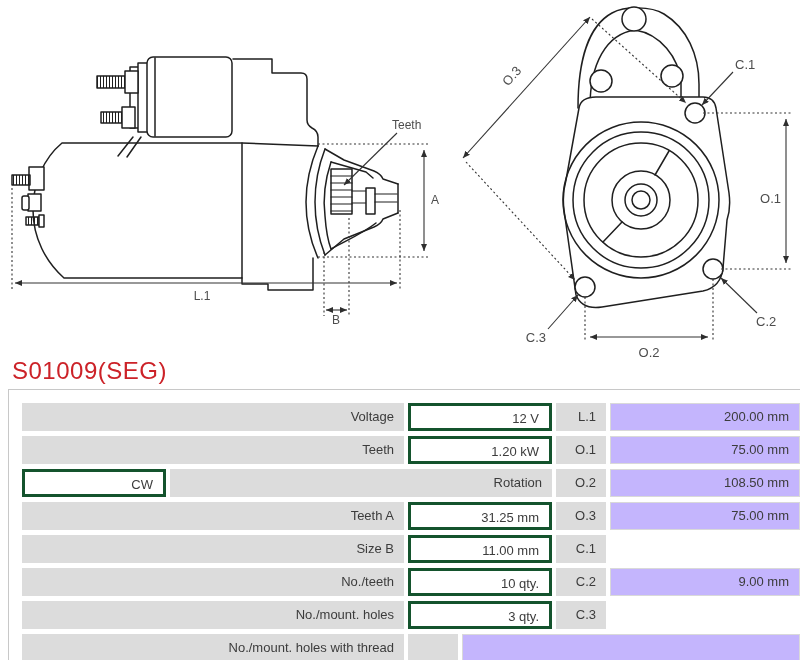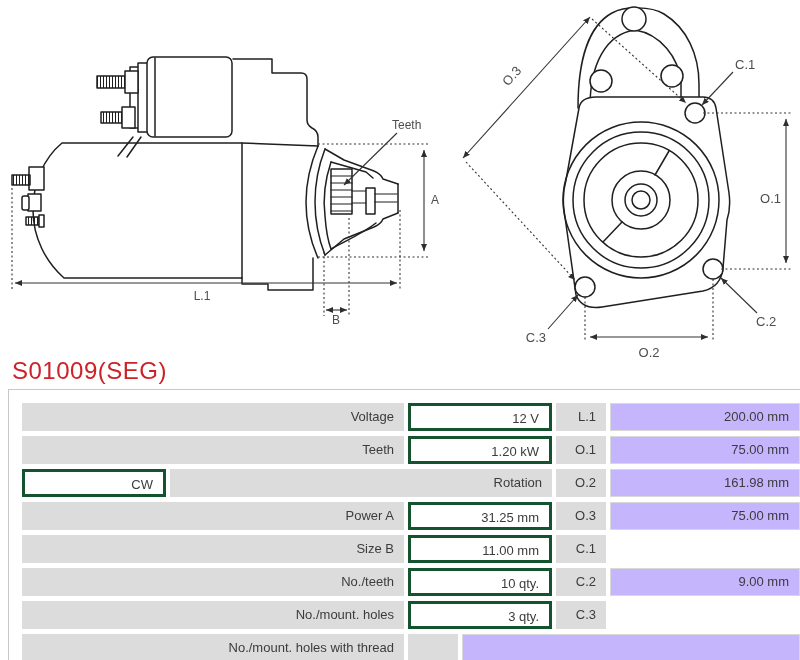--- a/index.html
+++ b/index.html
@@ -175,24 +175,24 @@
   <div class="spec-row">
     <div class="cell c-label">Teeth</div>
     <div class="cell c-val">1.20 kW</div>
     <div class="cell c-dim">O.1</div>
     <div class="cell c-val2">75.00 mm</div>
   </div>
   <div class="spec-row">
     <div class="cell c-val">CW</div>
     <div class="cell c-label">Rotation</div>
     <div class="cell c-dim">O.2</div>
-    <div class="cell c-val2">161.98 mm</div>
-  </div>
-  <div class="spec-row">
-    <div class="cell c-label">Power A</div>
+    <div class="cell c-val2">108.50 mm</div>
+  </div>
+  <div class="spec-row">
+    <div class="cell c-label">Teeth A</div>
     <div class="cell c-val">31.25 mm</div>
     <div class="cell c-dim">O.3</div>
     <div class="cell c-val2">75.00 mm</div>
   </div>
   <div class="spec-row">
     <div class="cell c-label">Size B</div>
     <div class="cell c-val">11.00 mm</div>
     <div class="cell c-dim">C.1</div>
   </div>
   <div class="spec-row">

